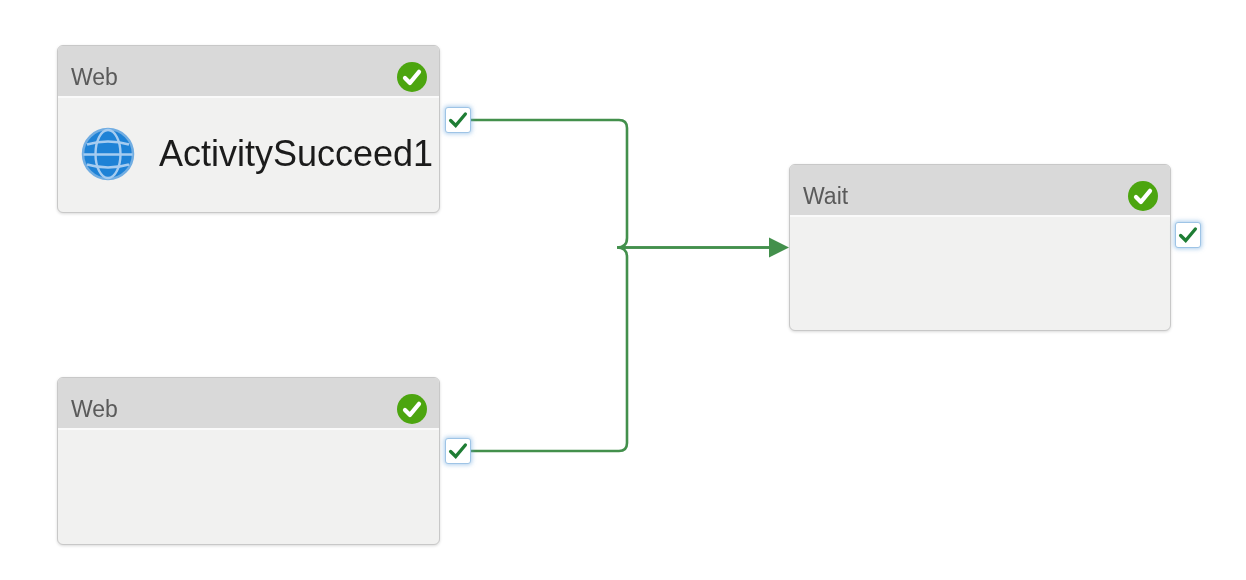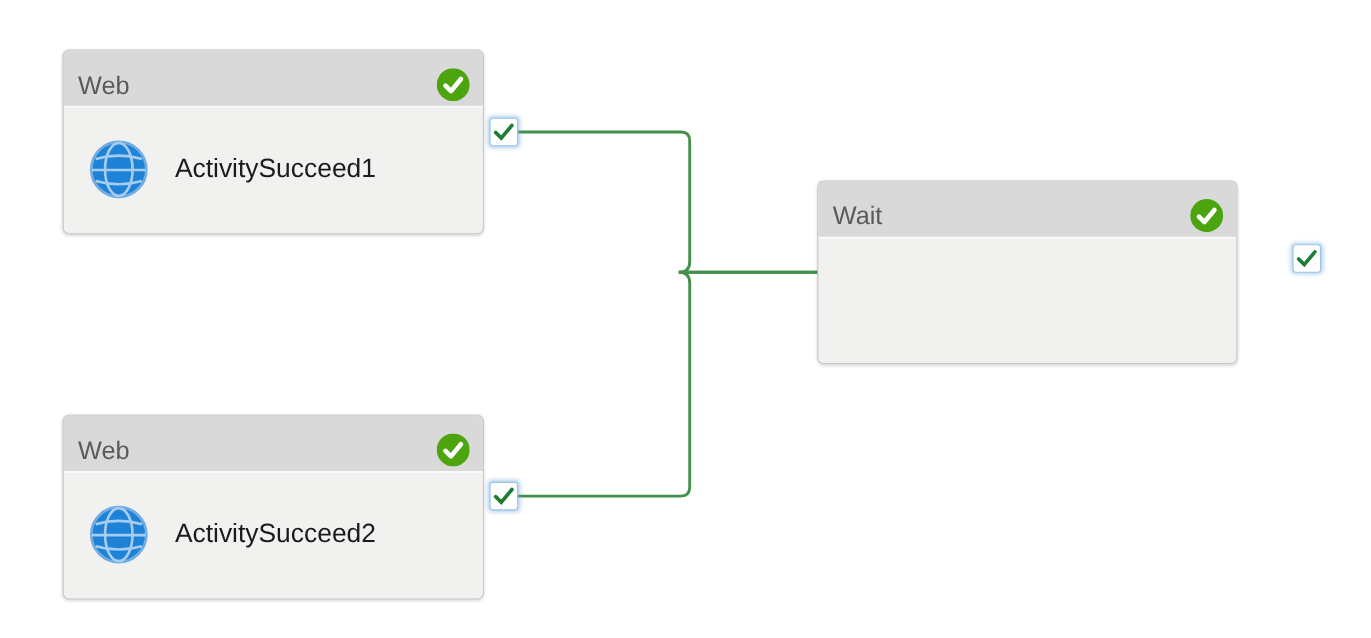--- a/index.html
+++ b/index.html
@@ -31,21 +31,21 @@
     position: absolute;
     width: 383px; height: 168px;
     background: var(--node-body-bg, #f1f1f0);
     border: 1px solid var(--node-border, #c8c8c8);
     border-radius: 6px;
     box-shadow: 0 1px 3px rgba(0,0,0,0.15);
     box-sizing: border-box;
   }
   .node-1 { left: 57px;  top: 45px;  }
   .node-2 { left: 57px;  top: 377px; }
-  .node-3 { left: 743px; top: 164px; width: 382px; height: 167px; }
+  .node-3 { left: 789px; top: 164px; width: 382px; height: 167px; }
 
   .node-header {
     height: 52px;
     background: var(--node-header-bg, #d9d9d9);
     border-radius: 5px 5px 0 0;
     border-bottom: 2px solid #fafafa;
     display: flex; align-items: center; justify-content: space-between;
     padding: 12px 12px 0 13px;
     box-sizing: border-box;
   }
@@ -59,21 +59,21 @@
   .badge-check  { stroke: var(--badge-check-white, #ffffff); }
 
   .node-body {
     display: flex; align-items: center;
     height: calc(100% - 54px);
     padding-left: 23px;
     box-sizing: border-box;
   }
   .activity-icon { display: flex; margin-right: 24px; flex: 0 0 auto; }
   .activity-name {
-    font-size: 24px;
+    font-size: 36px;
     color: var(--activity-name-text, #1b1b1b);
     white-space: nowrap;
   }
 
   .globe-base { fill: var(--globe-blue, #1E82D6); stroke: var(--globe-ring-blue, #71ADE2); stroke-width: 2.5; }
   .globe-grid { fill: none; stroke: var(--globe-grid-blue, #A6CCF0); stroke-width: 2.4; }
 
   .hg-cap   { fill: var(--hourglass-cap-gray, #757575); }
   .hg-glass { fill: var(--hourglass-glass-blue, #4C9FE8); }
   .hg-sand  { fill: var(--hourglass-sand-yellow, #F6CE2C); }
@@ -147,34 +147,20 @@
   <div class="node node-2">
     <div class="node-header">
       <span class="type-label">Web</span>
       <span class="status-badge">
         <svg width="30" height="30" viewBox="0 0 32 32">
           <circle class="badge-circle" cx="16" cy="16" r="16"></circle>
           <path class="badge-check" d="M8.5 17 L13.8 22.3 L23.5 10.5" fill="none" stroke-width="4.5" stroke-linecap="round" stroke-linejoin="round"></path>
         </svg>
       </span>
     </div>
-    <div class="node-body">
-      <span class="activity-icon">
-        <svg width="54" height="54" viewBox="0 0 54 54">
-          <circle class="globe-base" cx="27" cy="27" r="25"></circle>
-          <g class="globe-grid">
-            <ellipse cx="27" cy="27" rx="12.5" ry="24"></ellipse>
-            <path d="M6 17.5 Q27 11.5 48 17.5"></path>
-            <path d="M2.5 27.5 L51.5 27.5"></path>
-            <path d="M6 37.5 Q27 43.5 48 37.5"></path>
-          </g>
-        </svg>
-      </span>
-      <span class="activity-name">ActivitySucceed2</span>
-    </div>
   </div>
   <div class="port port-2">
     <svg width="24" height="24" viewBox="0 0 26 26">
       <path class="port-check" d="M5 13.5 L10.5 19 L21 6.5"></path>
     </svg>
   </div>
 
   <div class="node node-3">
     <div class="node-header">
       <span class="type-label">Wait</span>

